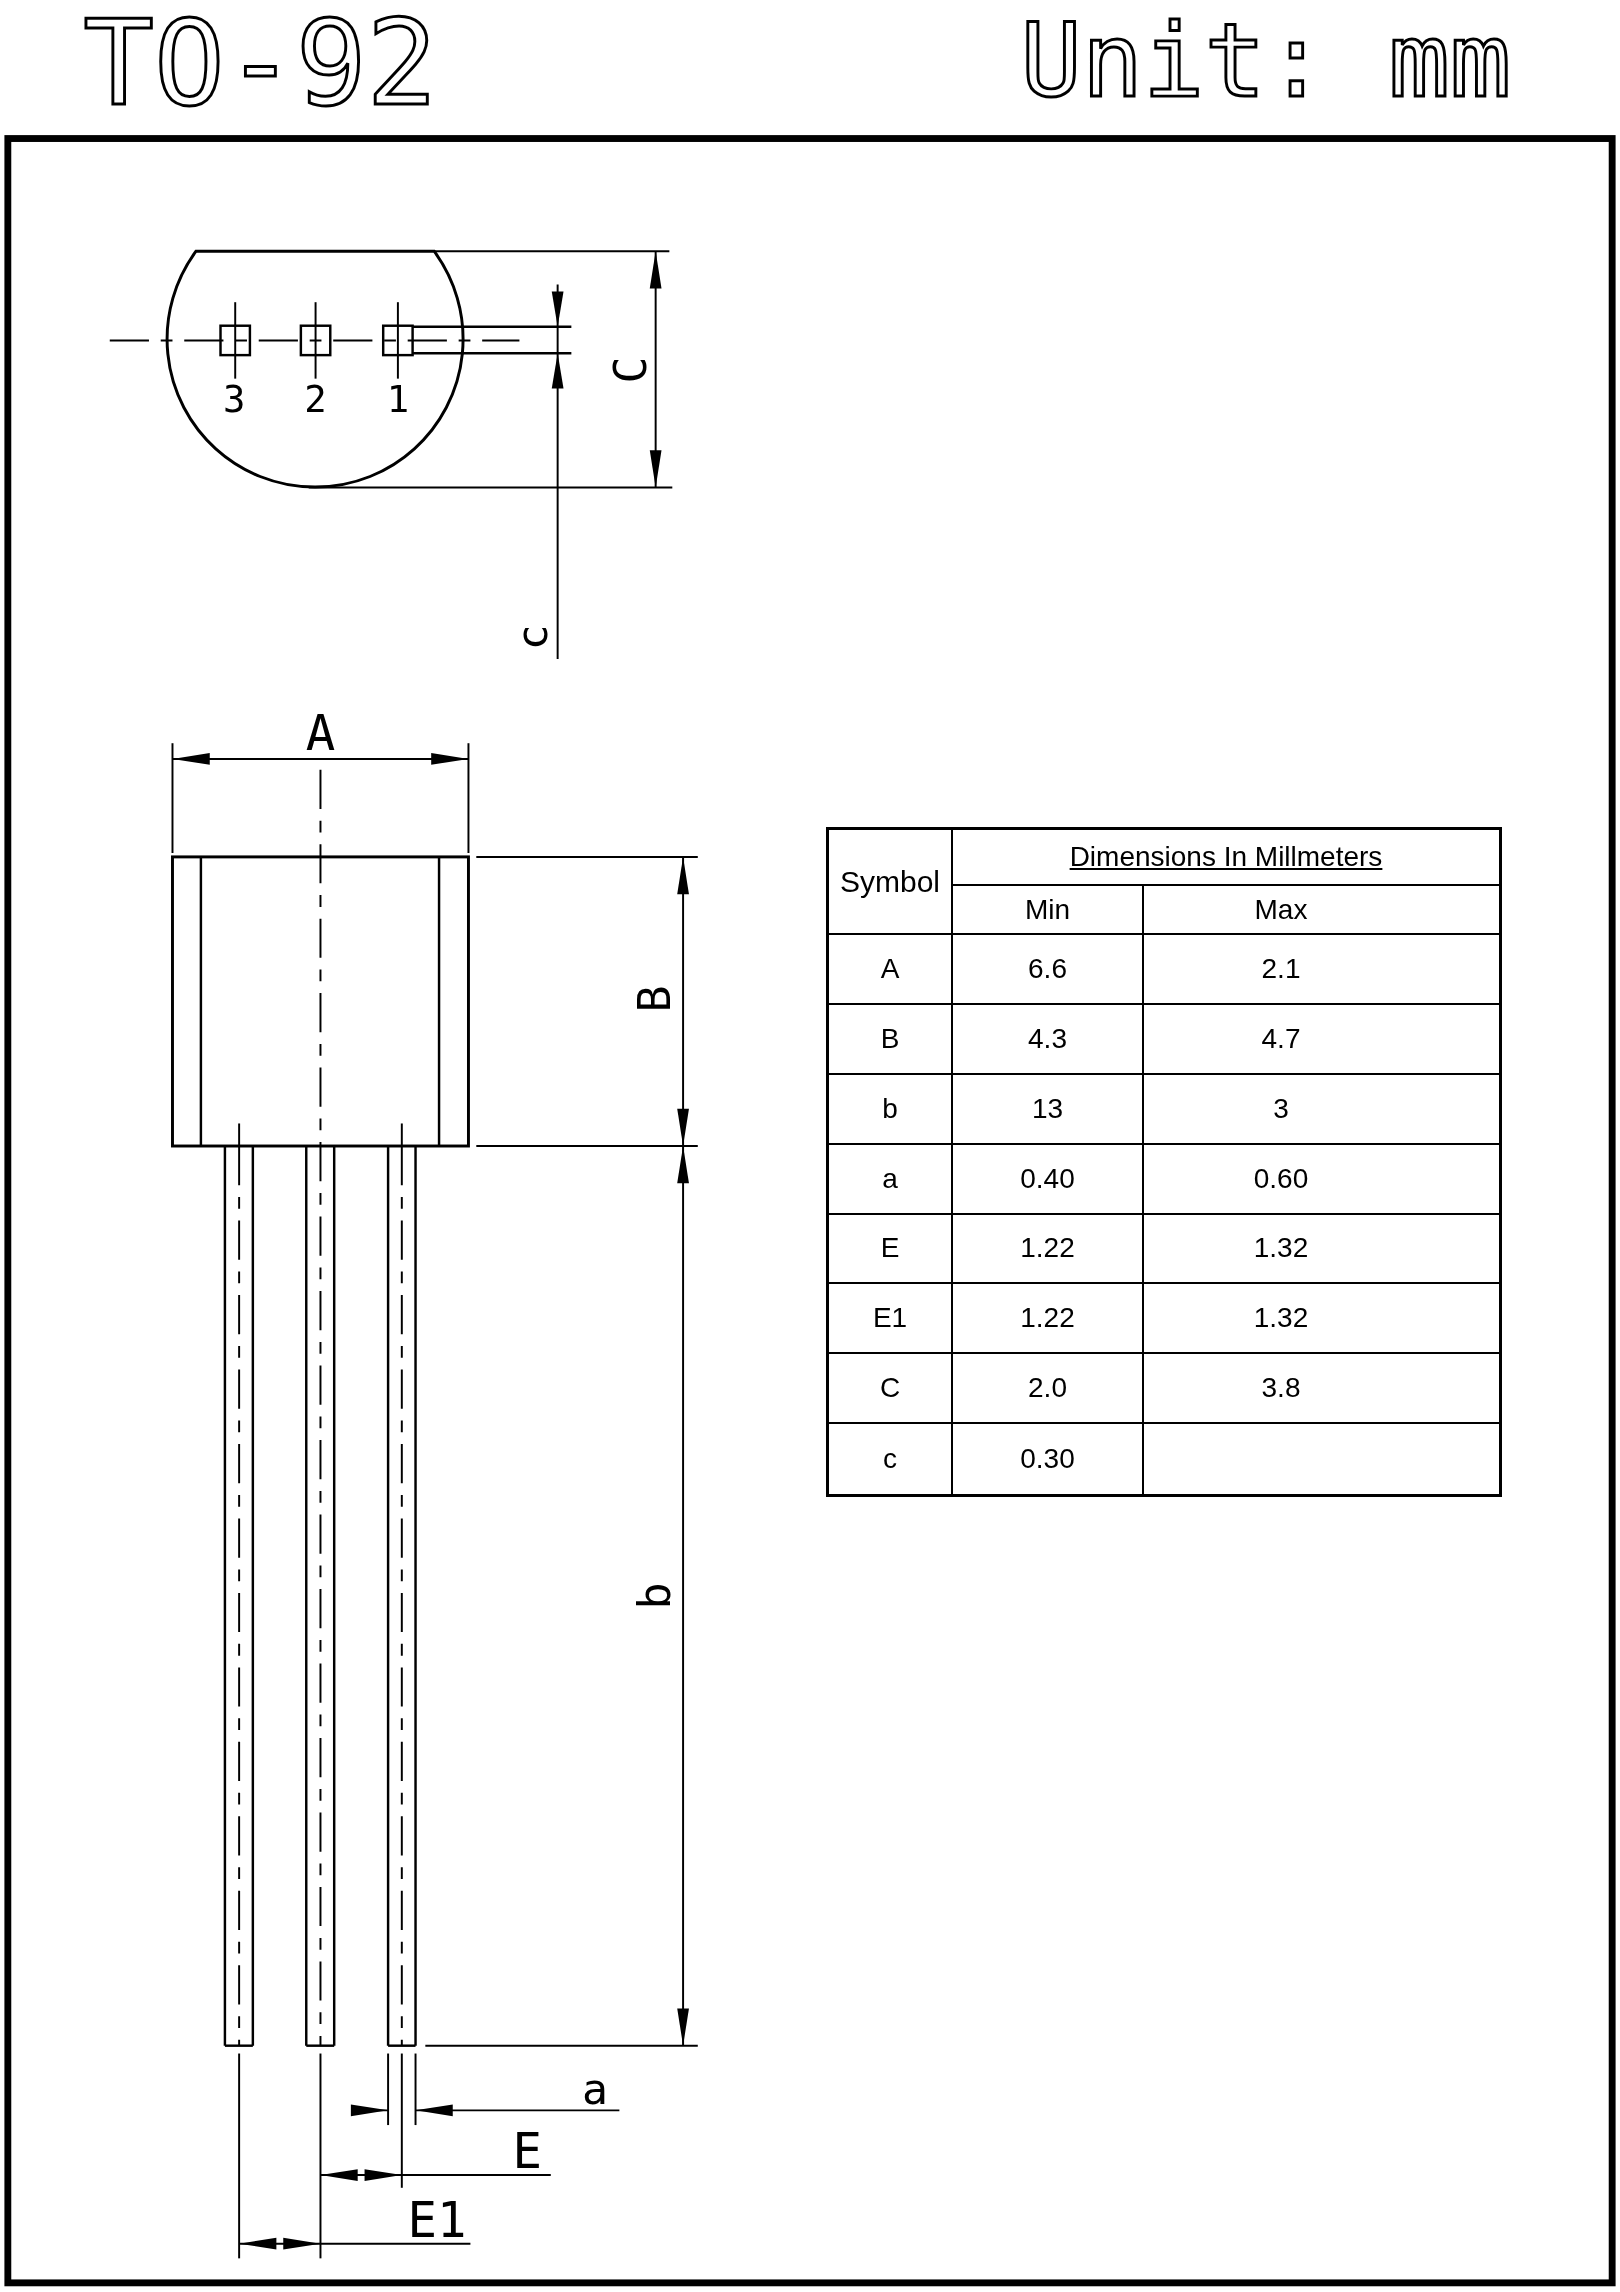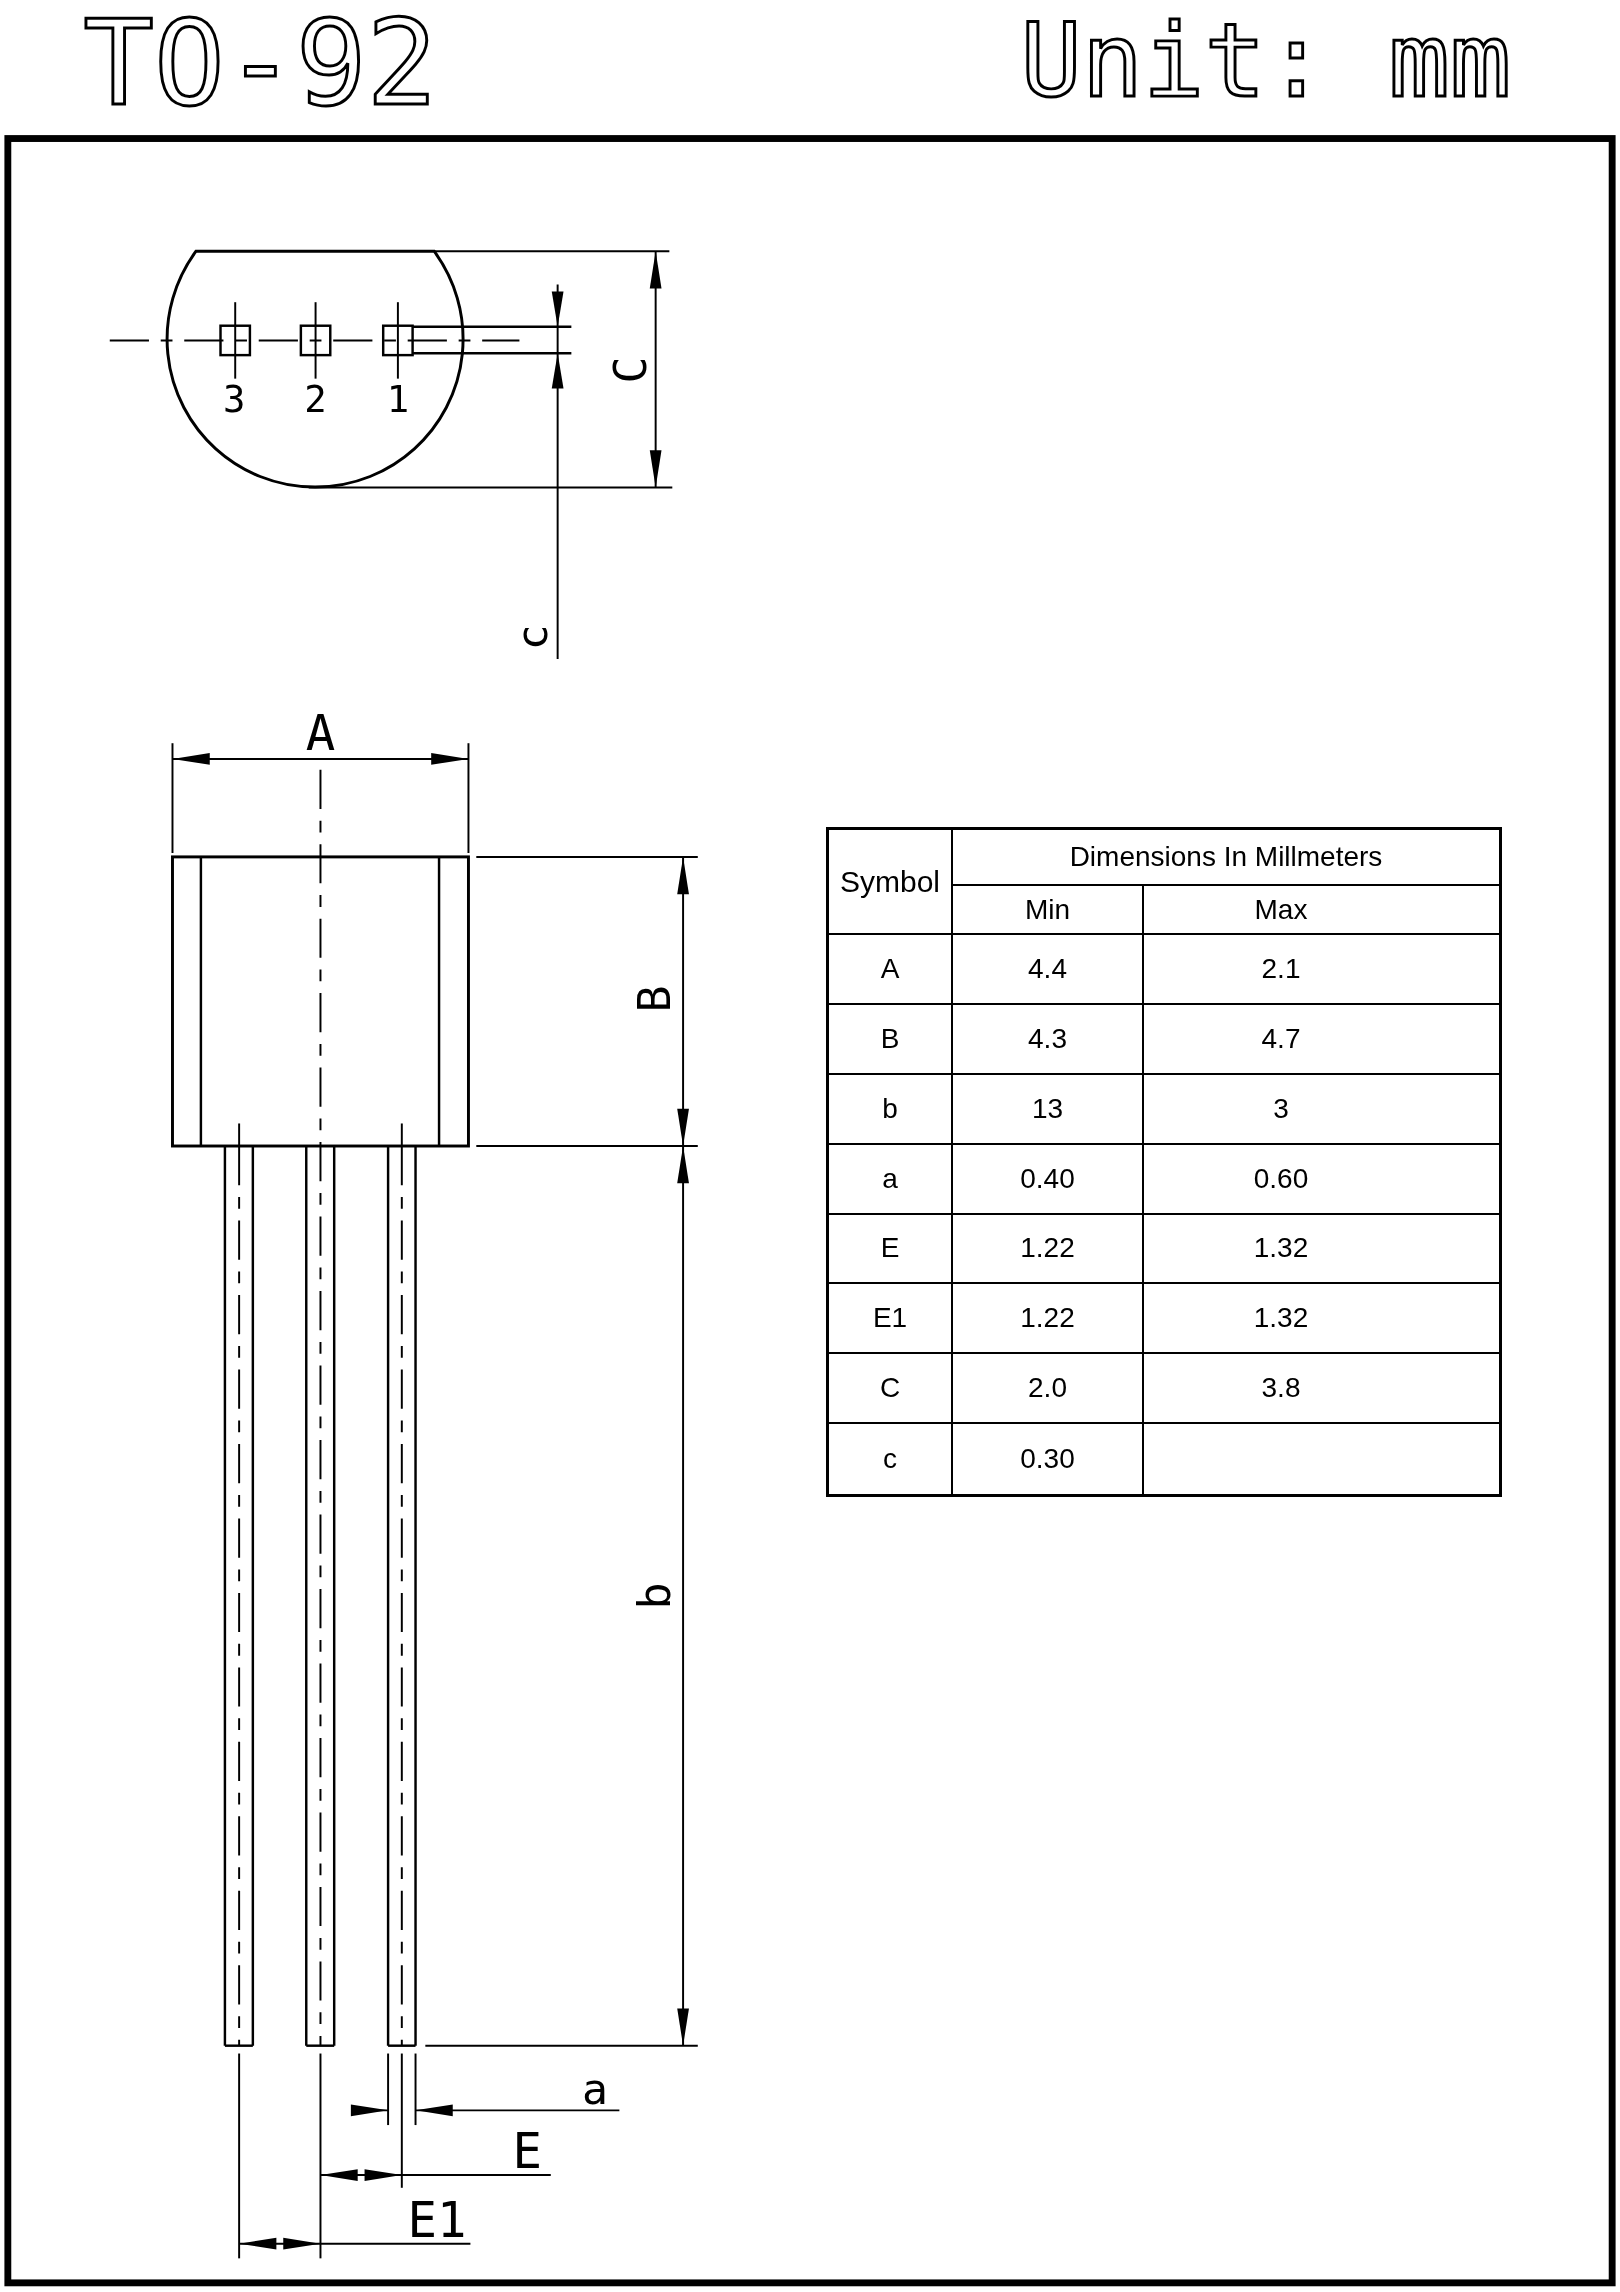--- a/index.html
+++ b/index.html
@@ -23,21 +23,21 @@
   #dim-table{position:absolute;left:826px;top:827px;width:676px;height:670px;
      box-sizing:border-box;border:3.9px solid #000;background:#fff;display:grid;
      grid-template-columns:124px 191px 1fr;
      grid-template-rows:56px 49px repeat(8,1fr);
      font-family:"Liberation Sans","DejaVu Sans",sans-serif;font-size:28px;color:#000;}
   .cell{border-right:2.9px solid #000;border-bottom:2.9px solid #000;
      display:flex;align-items:center;justify-content:center;}
   .no-r{border-right:none;}
   .no-b{border-bottom:none;}
   .cell-symbol{grid-row:1/3;grid-column:1;font-size:30px;}
-  .cell-dims{grid-row:1;grid-column:2/4;border-right:none;}
+  .cell-dims{grid-row:1;grid-column:2/4;border-right:none;text-decoration:underline;}
   .cell-max{padding-right:81px;}
 </style>
 </head>
 <body>
 
 <div id="page">
 
 <svg width="1620" height="2293" viewBox="0 0 1653 2339">
 
   <text class="title-stroke" x="85" y="106" font-size="120">TO-92</text>
@@ -172,21 +172,21 @@
   </g>
 </svg>
 
 <div id="dim-table">
   <div class="cell cell-symbol">Symbol</div>
   <div class="cell cell-dims">Dimensions In Millmeters</div>
   <div class="cell">Min</div>
   <div class="cell no-r cell-max">Max</div>
 
   <div class="cell">A</div>
-  <div class="cell">4.4</div>
+  <div class="cell">6.6</div>
   <div class="cell no-r cell-max">2.1</div>
 
   <div class="cell">B</div>
   <div class="cell">4.3</div>
   <div class="cell no-r cell-max">4.7</div>
 
   <div class="cell">b</div>
   <div class="cell">13</div>
   <div class="cell no-r cell-max">3</div>
 

